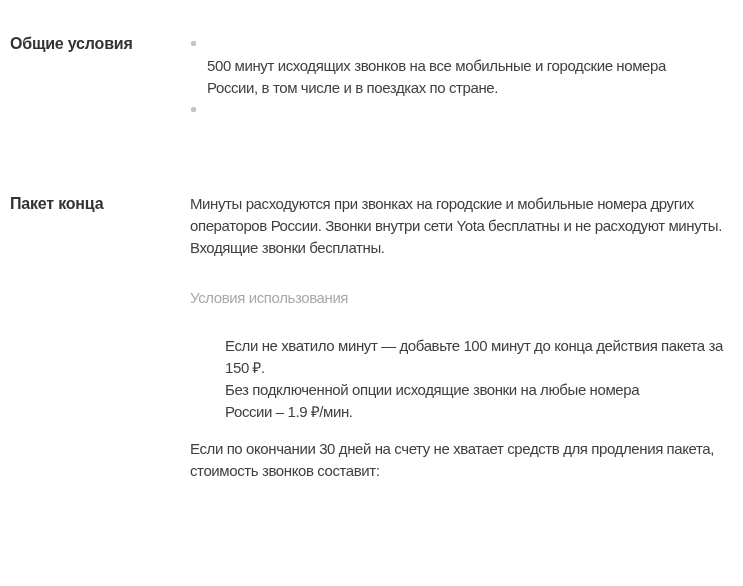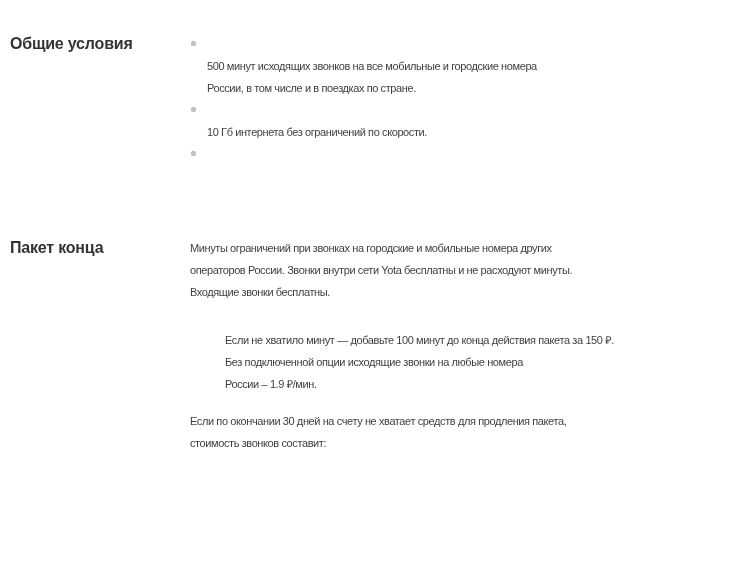--- a/index.html
+++ b/index.html
@@ -25,21 +25,21 @@
     flex: 0 0 180px;
     font-size: 16px;
     font-weight: bold;
     color: #333333;
     letter-spacing: -0.2px;
     line-height: 22px;
   }
   .content-col {
     flex: 1 1 auto;
     max-width: 553px;
-    font-size: 11px;
+    font-size: 15px;
     color: #3f3f3f;
     letter-spacing: -0.4px;
     line-height: 22px;
   }
   .pre { white-space: pre-line; }
   ul.bullets { list-style: none; }
   ul.bullets li {
     position: relative;
     padding-left: 17px;
     white-space: pre-line;
@@ -68,35 +68,33 @@
 
   <div class="section">
     <div class="label-col">Общие условия</div>
     <div class="content-col">
       <ul class="bullets">
         <li>
           <span class="dot"></span><span>500 минут исходящих звонков на все мобильные и городские номера
 России, в том числе и в поездках по стране.</span>
         </li>
         <li>
-          <span class="dot"></span><span>10 Гб интернета без ограничений по скорости.</span>
-        </li>
-        <li>
           <span class="dot"></span>
         </li>
       </ul>
     </div>
   </div>
 
   <div class="section">
     <div class="label-col">Пакет конца</div>
     <div class="content-col">
-      <div class="pre">Минуты ограничений при звонках на городские и мобильные номера других
+      <div class="pre">Минуты расходуются при звонках на городские и мобильные номера других
 операторов России. Звонки внутри сети Yota бесплатны и не расходуют минуты.
 Входящие звонки бесплатны.</div>
+      <div class="subheading">Условия использования</div>
       <div class="pre para-add">Если не хватило минут — добавьте 100 минут до конца действия пакета за 150 ₽.
 Без подключенной опции исходящие звонки на любые номера
 России – 1.9 ₽/мин.</div>
       <div class="pre para-funds">Если по окончании 30 дней на счету не хватает средств для продления пакета,
 стоимость звонков составит:</div>
 
     </div>
   </div>
 
 </div>

